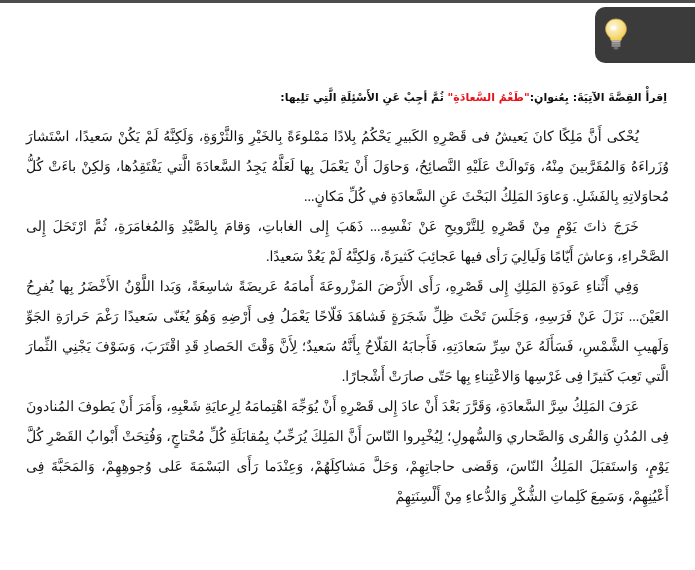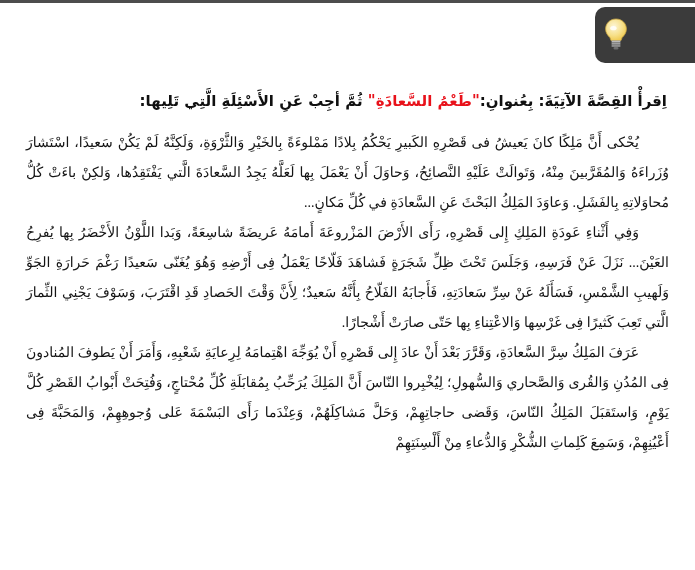--- a/index.html
+++ b/index.html
@@ -50,21 +50,21 @@
   }
   .content {
     position: absolute;
     top: 0; left: 0; right: 0;
     direction: rtl;
   }
   .instruction-line {
     margin: 90px 28px 0 28px;
     text-align: right;
     font-weight: bold;
-    font-size: 15px;
+    font-size: 11px;
     color: #101010;
     line-height: 1.5;
   }
   .story-title-red { color: #e8111a; }
   .story {
     margin: 15px 26px 0 26px;
     text-align: justify;
     font-size: 14px;
     line-height: 30px;
     color: #141414;
@@ -105,16 +105,17 @@
   </div>
 </div>
 
 <div class="content">
   <div class="instruction-line">
     <span>اِقرأْ القِصَّةَ الآتِيَةَ: بِعُنوانِ:</span><span class="story-title-red">"طَعْمُ السَّعادَةِ"</span><span> ثُمَّ أجِبْ عَنِ الأَسْئِلَةِ الَّتِي تَلِيها:</span>
   </div>
 
   <div class="story">
     <p>يُحْكى أَنَّ مَلِكًا كانَ يَعيشُ فى قَصْرِهِ الكَبيرِ يَحْكُمُ بِلادًا مَمْلوءَةً بِالخَيْرِ وَالثَّرْوَةِ، وَلَكِنَّهُ لَمْ يَكُنْ سَعيدًا، اسْتَشارَ وُزَراءَهُ وَالمُقَرَّبينَ مِنْهُ، وَتَوالَتْ عَلَيْهِ النَّصائِحُ، وَحاوَلَ أَنْ يَعْمَلَ بِها لَعَلَّهُ يَجِدُ السَّعادَةَ الَّتي يَفْتَقِدُها، وَلكِنْ باءَتْ كُلُّ مُحاوَلاتِهِ بِالفَشَلِ. وَعاوَدَ المَلِكُ البَحْثَ عَنِ السَّعادَةِ في كُلِّ مَكانٍ...</p>
+    <p>خَرَجَ ذاتَ يَوْمٍ مِنْ قَصْرِهِ لِلتَّرْويحِ عَنْ نَفْسِهِ... ذَهَبَ إِلى الغاباتِ، وَقامَ بِالصَّيْدِ وَالمُغامَرَةِ، ثُمَّ ارْتَحَلَ إِلى الصَّحْراءِ، وَعاشَ أَيّامًا وَلَيالِيَ رَأى فيها عَجائِبَ كَثيرَةً، وَلكِنَّهُ لَمْ يَعُدْ سَعيدًا.</p>
     <p>وَفِي أَثْناءِ عَودَةِ المَلِكِ إِلى قَصْرِهِ، رَأَى الأَرْضَ المَزْروعَةَ أَمامَهُ عَريضَةً شاسِعَةً، وَبَدا اللَّوْنُ الأَخْضَرُ بِها يُفرِحُ العَيْنَ... نَزَلَ عَنْ فَرَسِهِ، وَجَلَسَ تَحْتَ ظِلِّ شَجَرَةٍ فَشاهَدَ فَلّاحًا يَعْمَلُ فِى أَرْضِهِ وَهُوَ يُغَنّى سَعيدًا رَغْمَ حَرارَةِ الجَوِّ وَلَهيبِ الشَّمْسِ، فَسَأَلَهُ عَنْ سِرِّ سَعادَتِهِ، فَأَجابَهُ الفَلّاحُ بِأَنَّهُ سَعيدٌ؛ لِأَنَّ وَقْتَ الحَصادِ قَدِ اقْتَرَبَ، وَسَوْفَ يَجْنِي الثِّمارَ الَّتي تَعِبَ كَثيرًا فِى غَرْسِها وَالاعْتِناءِ بِها حَتّى صارَتْ أَشْجارًا.</p>
     <p>عَرَفَ المَلِكُ سِرَّ السَّعادَةِ، وَقَرَّرَ بَعْدَ أَنْ عادَ إِلى قَصْرِهِ أَنْ يُوَجِّهَ اهْتِمامَهُ لِرِعايَةِ شَعْبِهِ، وَأَمَرَ أَنْ يَطوفَ المُنادونَ فِى المُدُنِ وَالقُرى وَالصَّحاري وَالسُّهولِ؛ لِيُخْبِروا النّاسَ أَنَّ المَلِكَ يُرَحِّبُ بِمُقابَلَةِ كُلِّ مُحْتاجٍ، وَفُتِحَتْ أَبْوابُ القَصْرِ كُلَّ يَوْمٍ، وَاستَقبَلَ المَلِكُ النّاسَ، وَقَضى حاجاتِهِمْ، وَحَلَّ مَشاكِلَهُمْ، وَعِنْدَما رَأَى البَسْمَةَ عَلى وُجوهِهِمْ، وَالمَحَبَّةَ فِى أَعْيُنِهِمْ، وَسَمِعَ كَلِماتِ الشُّكْرِ وَالدُّعاءِ مِنْ أَلْسِنَتِهِمْ</p>
   </div>
 </div>
 
 </body></html>

